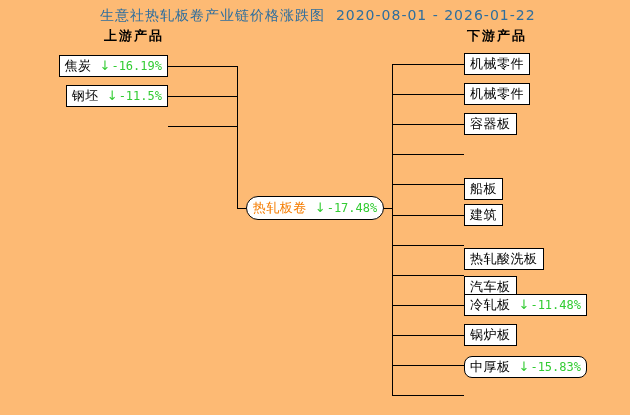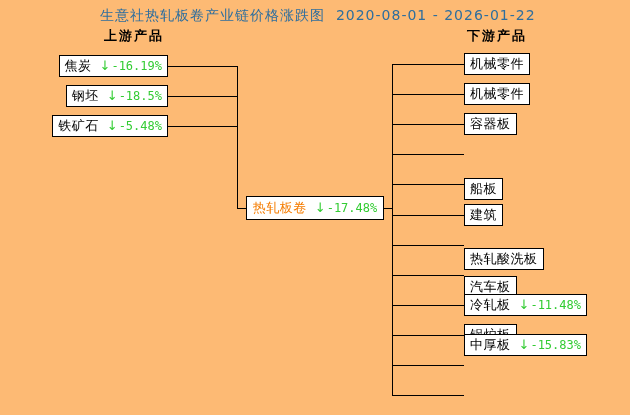--- a/index.html
+++ b/index.html
@@ -67,64 +67,62 @@
     margin-left: 1px;
   }
   .node .arrow:empty, .node .pct:empty { display: none; }
   .node.core {
     left: 246px;
     top: 196px;
     width: 138px;
     height: 24px;
     line-height: 22px;
     text-align: center;
+    border-radius: 12px;
   }
   .node.core .label { color: var(--core-orange, #f57c00); }
   
   .node.up { right: 462px; }
   .up.n0 { top: 55px; }
   .up.n1 { top: 85px; }
   .up.n2 { top: 115px; }
   
   .node.down { left: 464px; }
   .down.n0  { top: 53px; }
   .down.n1  { top: 83px; }
   .down.n2  { top: 113px; }
   .down.n3  { top: 143px; }
   .down.n4  { top: 178px; }
   .down.n5  { top: 204px; }
   .down.n6  { top: 248px; }
   .down.n7  { top: 276px; font-family: Liberation Serif, serif; }
   .down.n8  { top: 294px; text-align: center; }
   .down.n9  { top: 324px; }
-  .down.n10 { top: 334px; }
+  .down.n10 { top: 356px; border-radius: 8px; }
   .down.n11 { top: 384px; }
 </style>
 </head>
 <body>
 
 <div class="canvas">
 
   <div class="title">生意社热轧板卷产业链价格涨跌图  2020-08-01 - 2026-01-22</div>
   <div class="col-header up">上游产品</div>
   <div class="col-header down">下游产品</div>
 
   <svg class="connectors" viewBox="0 0 630 415" xmlns="http://www.w3.org/2000/svg">
     <path d="M168 66H237 M168 96H237 M168 126H237 M237 66V208 M237 208H246"></path>
     <path d="M384 208H392 M392 64V395 M392 64H464 M392 94H464 M392 124H464 M392 154H464 M392 184H464 M392 215H464 M392 245H464 M392 275H464 M392 305H464 M392 335H464 M392 365H464 M392 395H464"></path>
   </svg>
 
   <div class="node up n0">
     <span class="label">焦炭</span><span class="arrow">↓</span><span class="pct">-16.19%</span>
   </div>
   <div class="node up n1">
-    <span class="label">钢坯</span><span class="arrow">↓</span><span class="pct">-18.5%</span>
-  </div>
-  <div class="node up n2">
-    <span class="label">铁矿石</span><span class="arrow">↓</span><span class="pct">-5.48%</span>
+    <span class="label">钢坯</span><span class="arrow">↓</span><span class="pct">-11.5%</span>
   </div>
 
   <div class="node core">
     <span class="label">热轧板卷</span><span class="arrow">↓</span><span class="pct">-17.48%</span>
   </div>
 
   <div class="node down n0">
     <span class="label">机械零件</span>
   </div>
   <div class="node down n2">

